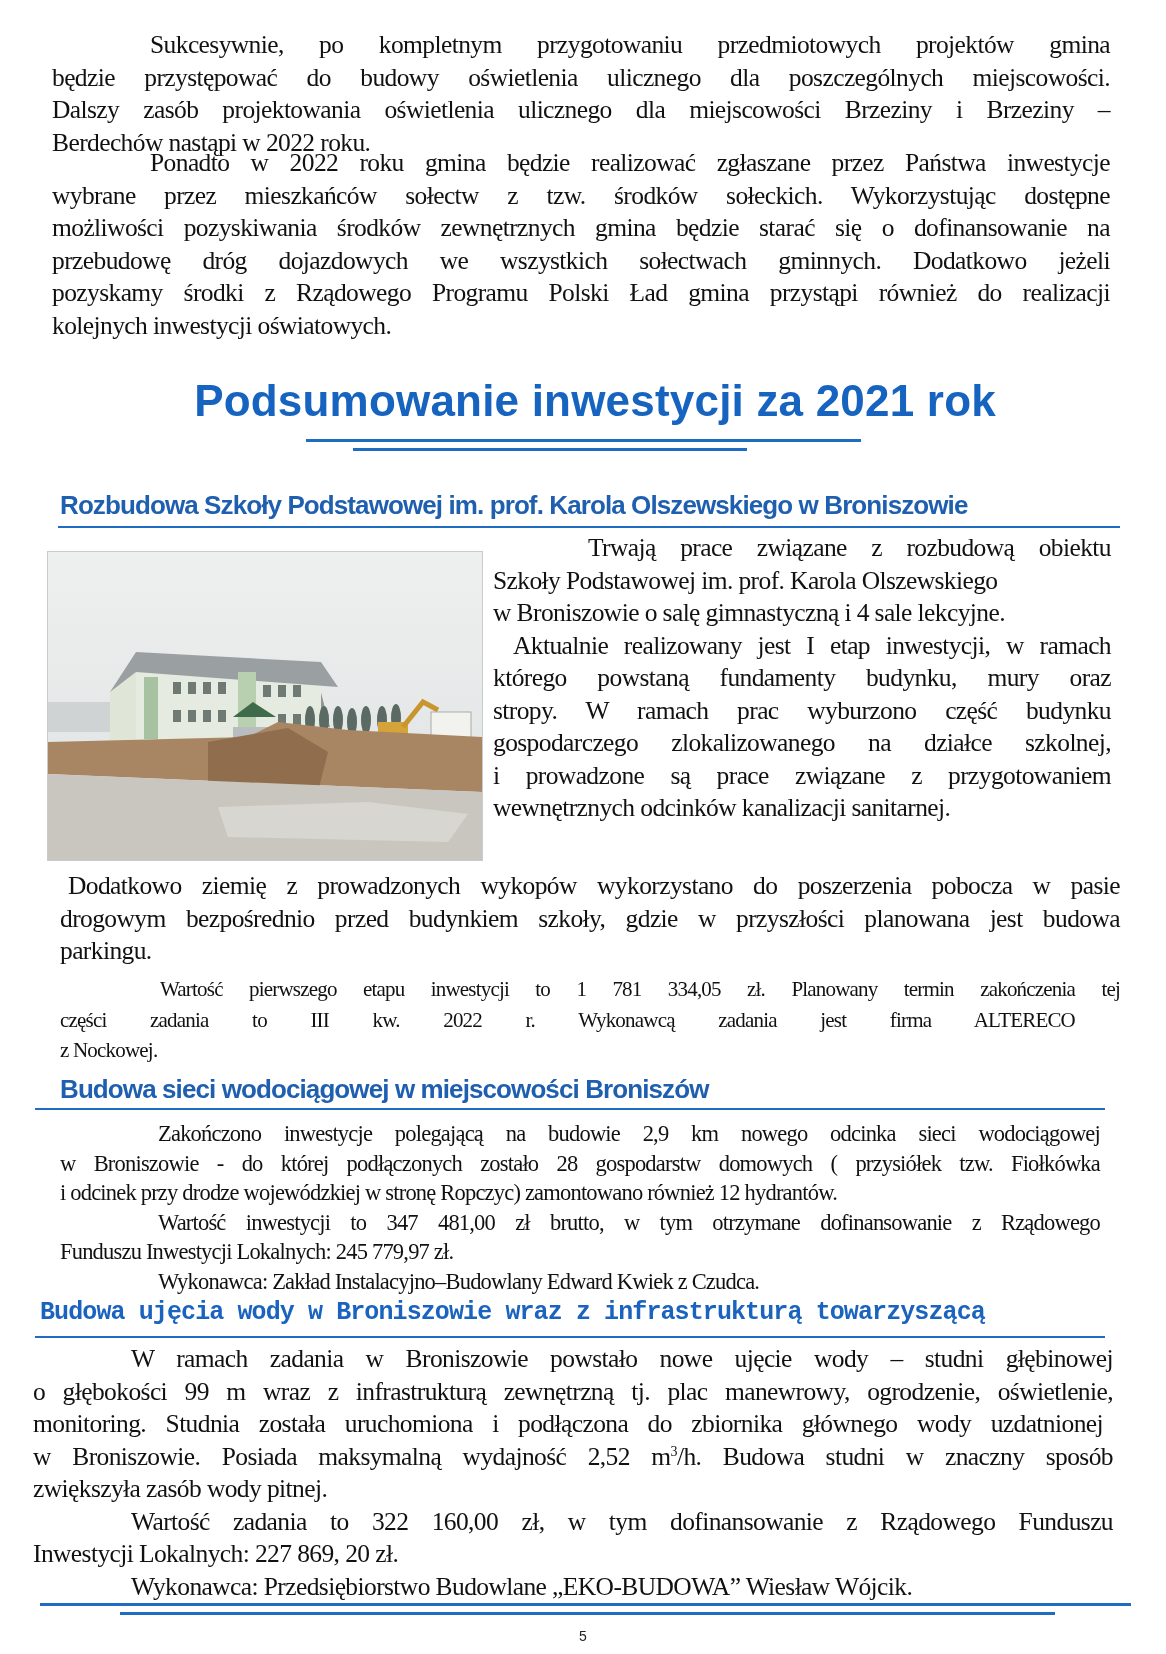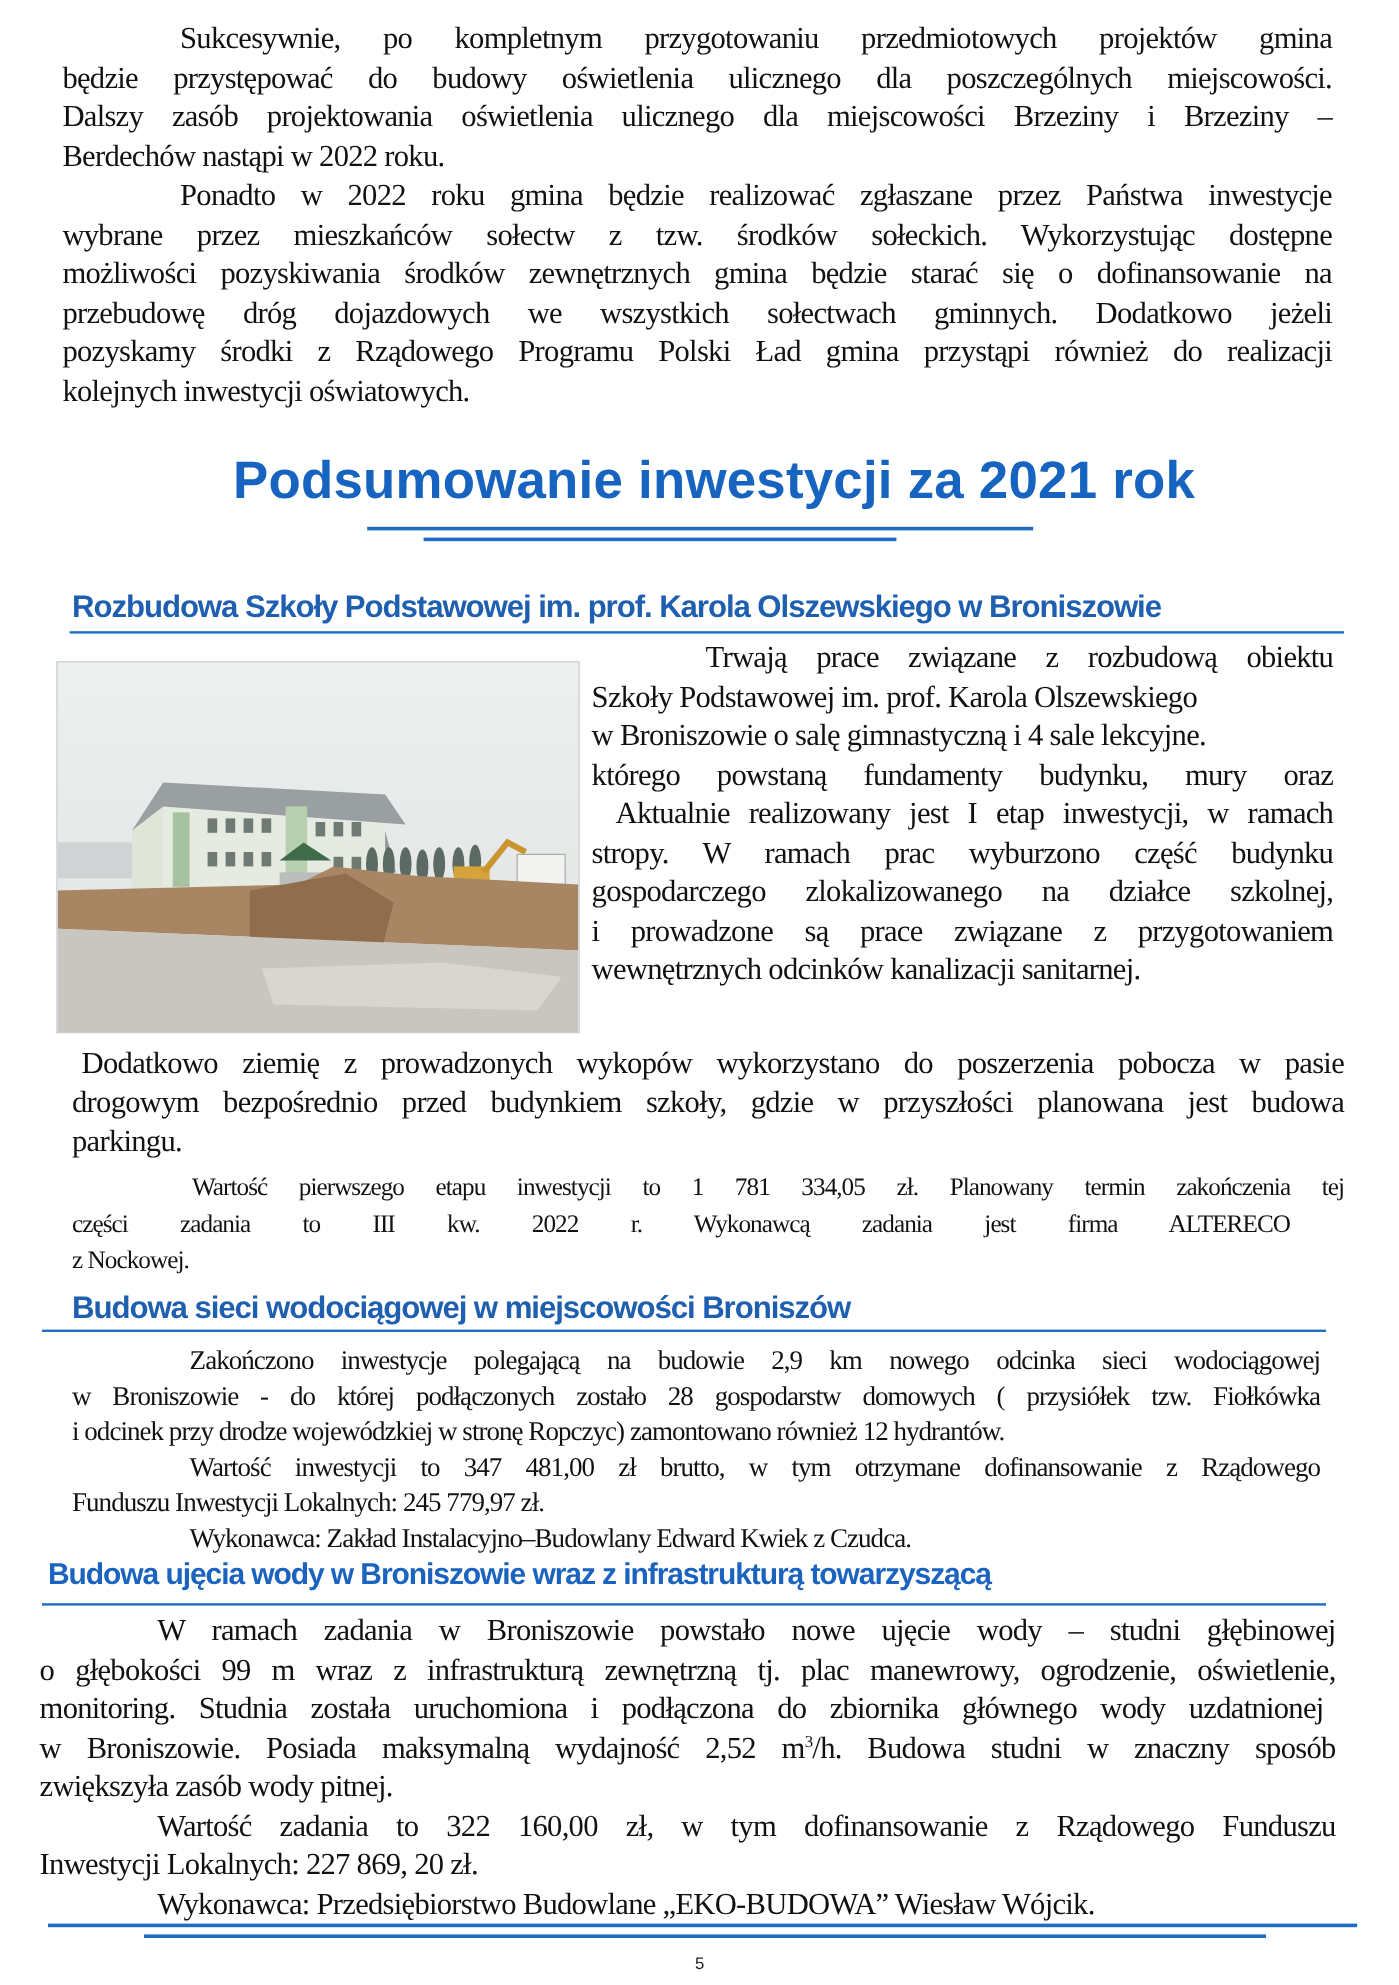--- a/index.html
+++ b/index.html
@@ -20,21 +20,21 @@
   .photo { position: absolute; left: 47px; top: 551px; width: 434px; height: 308px;
            border: 1px solid #c8ccd2; overflow: hidden; background: #e9eaea; }
   .small { font-size: 21px; line-height: 30.5px; letter-spacing: -0.8px; }
   .pagenum { position: absolute; top: 1628px; left: 0; width: 1166px; text-align: center;
              font-family: "Liberation Sans", "DejaVu Sans", sans-serif; font-size: 14px; color: #222; }
   sup { font-size: 14px; line-height: 0; }
 </style>
 </head>
 <body>
 
-<div class="p" style="left:52px; top:16px; width:1058px;">
+<div class="p" style="left:52px; top:29px; width:1058px;">
   <span class="line" style="padding-left:98px;">Sukcesywnie, po kompletnym przygotowaniu przedmiotowych projektów  gmina</span>
   <span class="line">będzie przystępować do budowy oświetlenia ulicznego dla poszczególnych miejscowości.</span>
   <span class="line">Dalszy zasób projektowania oświetlenia ulicznego dla miejscowości Brzeziny i Brzeziny –</span>
   <span class="line last">Berdechów nastąpi w 2022 roku.</span>
 </div>
 <div class="p" style="left:52px; top:147px; width:1058px;">
   <span class="line" style="padding-left:98px;">Ponadto w 2022 roku gmina będzie realizować zgłaszane przez Państwa inwestycje</span>
   <span class="line">wybrane przez mieszkańców sołectw z tzw. środków sołeckich.  Wykorzystując dostępne</span>
   <span class="line">możliwości pozyskiwania  środków zewnętrznych gmina będzie starać się o dofinansowanie na</span>
   <span class="line">przebudowę dróg dojazdowych we wszystkich sołectwach gminnych. Dodatkowo jeżeli</span>
@@ -105,22 +105,22 @@
 
     <polygon points="0,222 434,240 434,308 0,308" fill="#c9c6bf"></polygon>
     <polygon points="170,255 320,250 420,262 400,290 180,285" fill="#d8d6d0"></polygon>
   </svg>
 </div>
 
 <div class="p" style="left:493px; top:532px; width:618px;">
   <span class="line" style="padding-left:95px;">Trwają prace związane z rozbudową obiektu</span>
   <span class="line last">Szkoły Podstawowej im. prof. Karola Olszewskiego</span>
   <span class="line last">w Broniszowie o salę gimnastyczną i 4 sale lekcyjne.</span>
+  <span class="line" style="padding-left:20px;">Aktualnie realizowany jest I etap inwestycji, w ramach</span>
   <span class="line">którego  powstaną fundamenty budynku, mury oraz</span>
-  <span class="line" style="padding-left:20px;">Aktualnie realizowany jest I etap inwestycji, w ramach</span>
   <span class="line">stropy.  W ramach prac wyburzono część budynku</span>
   <span class="line">gospodarczego zlokalizowanego na działce szkolnej,</span>
   <span class="line">i prowadzone są prace związane z przygotowaniem</span>
   <span class="line last">wewnętrznych odcinków kanalizacji sanitarnej.</span>
 </div>
 
 <div class="p" style="left:60px; top:870px; width:1060px;">
   <span class="line" style="padding-left:8px;">Dodatkowo ziemię z prowadzonych wykopów wykorzystano do poszerzenia pobocza w pasie</span>
   <span class="line">drogowym bezpośrednio przed budynkiem szkoły, gdzie w przyszłości planowana jest budowa</span>
   <span class="line last">parkingu.</span>
@@ -137,21 +137,21 @@
 
 <div class="p small" style="left:60px; top:1119px; width:1040px; font-size:22.5px; line-height:29.5px;">
   <span class="line" style="padding-left:98px;">Zakończono inwestycje polegającą na budowie 2,9 km nowego  odcinka sieci wodociągowej</span>
   <span class="line">w Broniszowie - do której podłączonych zostało 28 gospodarstw domowych ( przysiółek tzw. Fiołkówka</span>
   <span class="line last">i odcinek przy drodze wojewódzkiej w stronę Ropczyc) zamontowano również 12 hydrantów.</span>
   <span class="line" style="padding-left:98px;">Wartość inwestycji to 347 481,00 zł brutto, w tym  otrzymane dofinansowanie z Rządowego</span>
   <span class="line last">Funduszu Inwestycji Lokalnych: 245 779,97 zł.</span>
   <span class="line last" style="padding-left:98px;">Wykonawca: Zakład Instalacyjno–Budowlany Edward Kwiek z Czudca.</span>
 </div>
 
-<div class="h2s" style="left:40px; top:1298px;">Budowa ujęcia wody w Broniszowie wraz z infrastrukturą towarzyszącą</div>
+<div class="h2s" style="left:40px; top:1298px;font-family:Liberation Mono, monospace;">Budowa ujęcia wody w Broniszowie wraz z infrastrukturą towarzyszącą</div>
 <div class="hr" style="left:35px; top:1336px; width:1070px; height:2px;"></div>
 
 <div class="p" style="left:33px; top:1343px; width:1080px;">
   <span class="line" style="padding-left:98px;">W ramach zadania w Broniszowie powstało nowe ujęcie wody – studni głębinowej</span>
   <span class="line">o głębokości 99 m wraz z infrastrukturą zewnętrzną tj. plac manewrowy, ogrodzenie, oświetlenie,</span>
   <span class="line" style="padding-right:10px;">monitoring. Studnia została uruchomiona i podłączona do zbiornika głównego  wody uzdatnionej</span>
   <span class="line"><span>w Broniszowie. Posiada maksymalną wydajność 2,52 m</span><sup>3</sup><span>/h. Budowa studni w znaczny sposób</span></span>
   <span class="line last">zwiększyła zasób wody pitnej.</span>
   <span class="line" style="padding-left:98px;">Wartość zadania to 322 160,00 zł, w tym dofinansowanie z Rządowego Funduszu</span>
   <span class="line last">Inwestycji Lokalnych: 227 869, 20 zł.</span>

